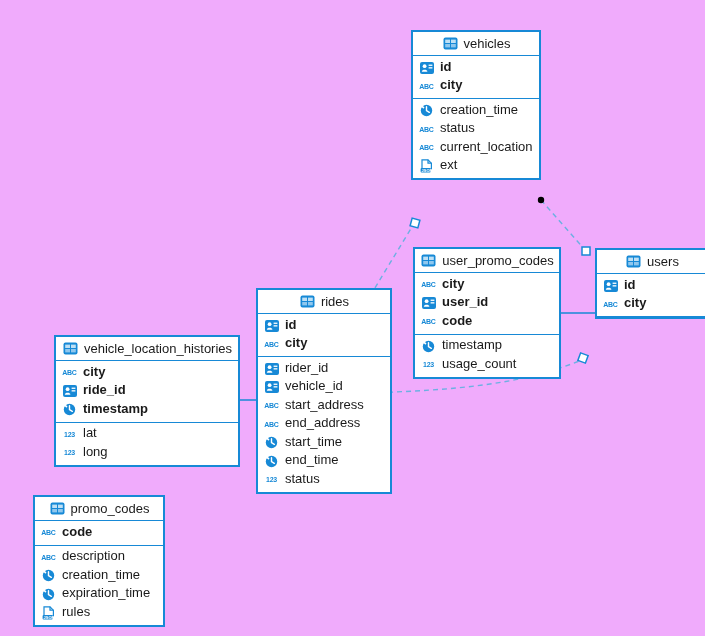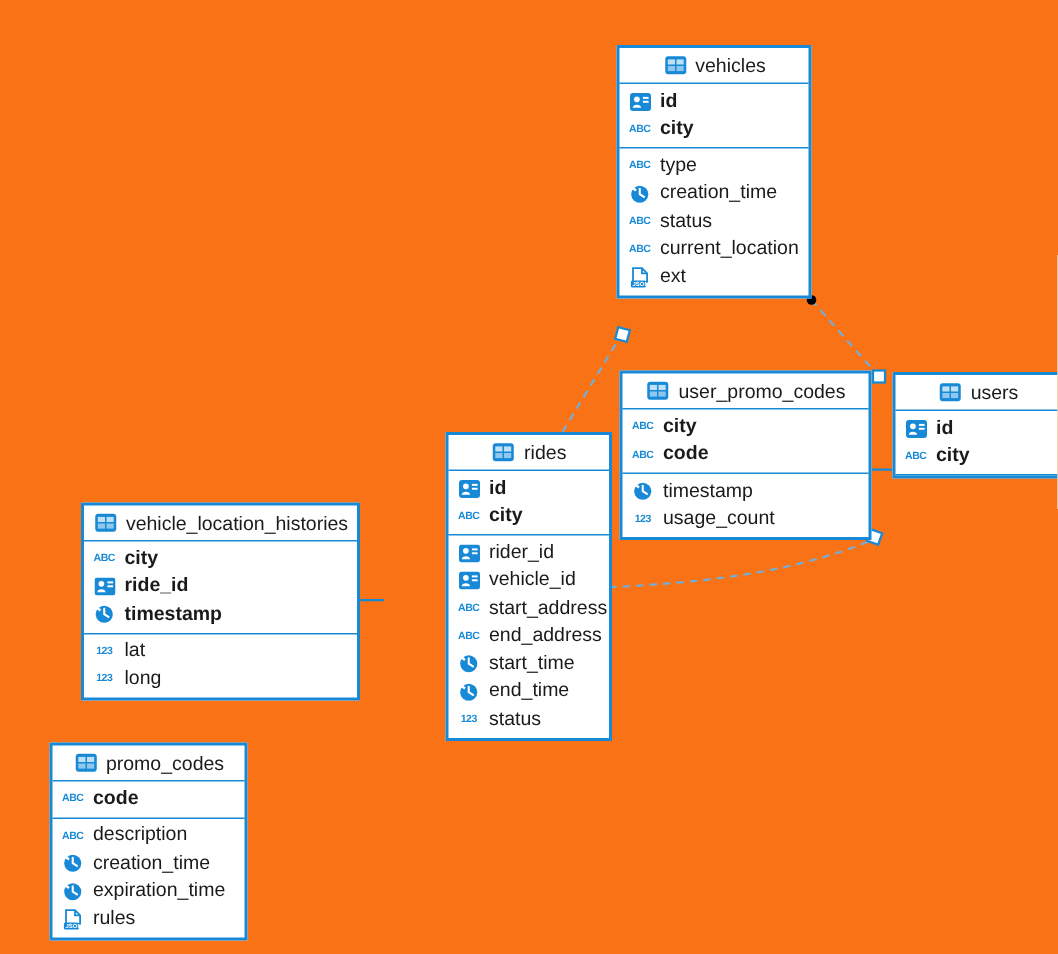--- a/index.html
+++ b/index.html
@@ -1,18 +1,18 @@
 <!DOCTYPE html>
 <html><head>
 <meta charset="utf-8">
 <style>
   :root { --blue:#1789d6; }
   html,body { margin:0; padding:0; background:#ffffff; }
   #canvas {
-    position:relative; width:705px; height:636px; background:#f97316;
+    position:relative; width:705px; height:636px; background:#f0abfc;
     font-family:"Liberation Sans", sans-serif; overflow:hidden;
   }
   #wires { position:absolute; left:0; top:0; z-index:1; }
   .table {
     position:absolute; background:#fff; border:2px solid var(--blue);
     box-sizing:border-box; z-index:2; color:#1a1a1a;
   }
   .t-header {
     display:flex; align-items:center; justify-content:center; gap:5px;
     padding:4px 6px; border-bottom:1.5px solid var(--blue);
@@ -91,26 +91,20 @@
         <div class="row key">
           <span class="icon-box">
             <span class="txt-ic">ABC</span>
           </span>
           <span class="lbl">city</span>
         </div>
       </div>
       <div class="t-section">
         <div class="row">
           <span class="icon-box">
-            <span class="txt-ic">ABC</span>
-          </span>
-          <span class="lbl">type</span>
-        </div>
-        <div class="row">
-          <span class="icon-box">
             <svg width="13" height="13" viewBox="0 0 13 13">
               <circle cx="6.5" cy="6.5" r="5.7" fill="#1789d6"></circle>
               <path d="M6.5 2.8 V6.5 L9.3 8.3" stroke="#fff" stroke-width="1.4" fill="none" stroke-linecap="round"></path>
               <path d="M1.6 2.2 L4 4" stroke="#fff" stroke-width="1.6" fill="none"></path>
             </svg>
           </span>
           <span class="lbl">creation_time</span>
         </div>
         <div class="row">
           <span class="icon-box">
@@ -130,21 +124,21 @@
               <path d="M2 0.8 H8 L11.4 4.2 V10 H2 Z" fill="none" stroke="#1789d6" stroke-width="1.2"></path>
               <path d="M8 0.8 V4.2 H11.4" fill="none" stroke="#1789d6" stroke-width="1.2"></path>
               <rect x="0.6" y="9" width="10" height="4.6" rx="1" fill="#1789d6"></rect>
               <text x="1.6" y="12.8" font-size="4" fill="#fff" font-family="Liberation Sans, sans-serif" font-weight="bold">JSON</text>
             </svg>
           </span>
           <span class="lbl">ext</span>
         </div>
       </div>
     </div>
-    <div class="table" style="left: 413px; top: 247px; width: 168px;">
+    <div class="table" style="left: 413px; top: 247px; width: 148px;">
       <div class="t-header">
         <span class="icon-box">
           <svg width="15" height="13" viewBox="0 0 15 13">
             <rect x="0.5" y="0.5" width="14" height="12" rx="2" fill="#1789d6"></rect>
             <rect x="2.2" y="2.6" width="4.8" height="3.4" fill="#bfe0f5"></rect>
             <rect x="8" y="2.6" width="4.8" height="3.4" fill="#bfe0f5"></rect>
             <rect x="2.2" y="7" width="4.8" height="3.4" fill="#8fc7ee"></rect>
             <rect x="8" y="7" width="4.8" height="3.4" fill="#8fc7ee"></rect>
           </svg>
         </span>
@@ -152,20 +146,32 @@
       </div>
       <div class="t-section keys">
         <div class="row key">
           <span class="icon-box">
             <span class="txt-ic">ABC</span>
           </span>
           <span class="lbl">city</span>
         </div>
         <div class="row key">
           <span class="icon-box">
+            <svg width="14" height="12" viewBox="0 0 14 12">
+              <rect x="0" y="0" width="14" height="12" rx="2" fill="#1789d6"></rect>
+              <circle cx="4.6" cy="4.2" r="1.9" fill="#fff"></circle>
+              <path d="M1.8 9.8 C1.8 7.2 7.4 7.2 7.4 9.8 Z" fill="#fff"></path>
+              <rect x="8.6" y="2.6" width="3.8" height="1.3" fill="#fff"></rect>
+              <rect x="8.6" y="5.2" width="3.8" height="1.3" fill="#fff"></rect>
+            </svg>
+          </span>
+          <span class="lbl">user_id</span>
+        </div>
+        <div class="row key">
+          <span class="icon-box">
             <span class="txt-ic">ABC</span>
           </span>
           <span class="lbl">code</span>
         </div>
       </div>
       <div class="t-section">
         <div class="row">
           <span class="icon-box">
             <svg width="13" height="13" viewBox="0 0 13 13">
               <circle cx="6.5" cy="6.5" r="5.7" fill="#1789d6"></circle>
@@ -210,21 +216,21 @@
           <span class="lbl">id</span>
         </div>
         <div class="row key">
           <span class="icon-box">
             <span class="txt-ic">ABC</span>
           </span>
           <span class="lbl">city</span>
         </div>
       </div>
     </div>
-    <div class="table" style="left: 256px; top: 288px; width: 111px; margin-left: 41px;">
+    <div class="table" style="left: 256px; top: 288px; width: 136px;">
       <div class="t-header">
         <span class="icon-box">
           <svg width="15" height="13" viewBox="0 0 15 13">
             <rect x="0.5" y="0.5" width="14" height="12" rx="2" fill="#1789d6"></rect>
             <rect x="2.2" y="2.6" width="4.8" height="3.4" fill="#bfe0f5"></rect>
             <rect x="8" y="2.6" width="4.8" height="3.4" fill="#bfe0f5"></rect>
             <rect x="2.2" y="7" width="4.8" height="3.4" fill="#8fc7ee"></rect>
             <rect x="8" y="7" width="4.8" height="3.4" fill="#8fc7ee"></rect>
           </svg>
         </span>

